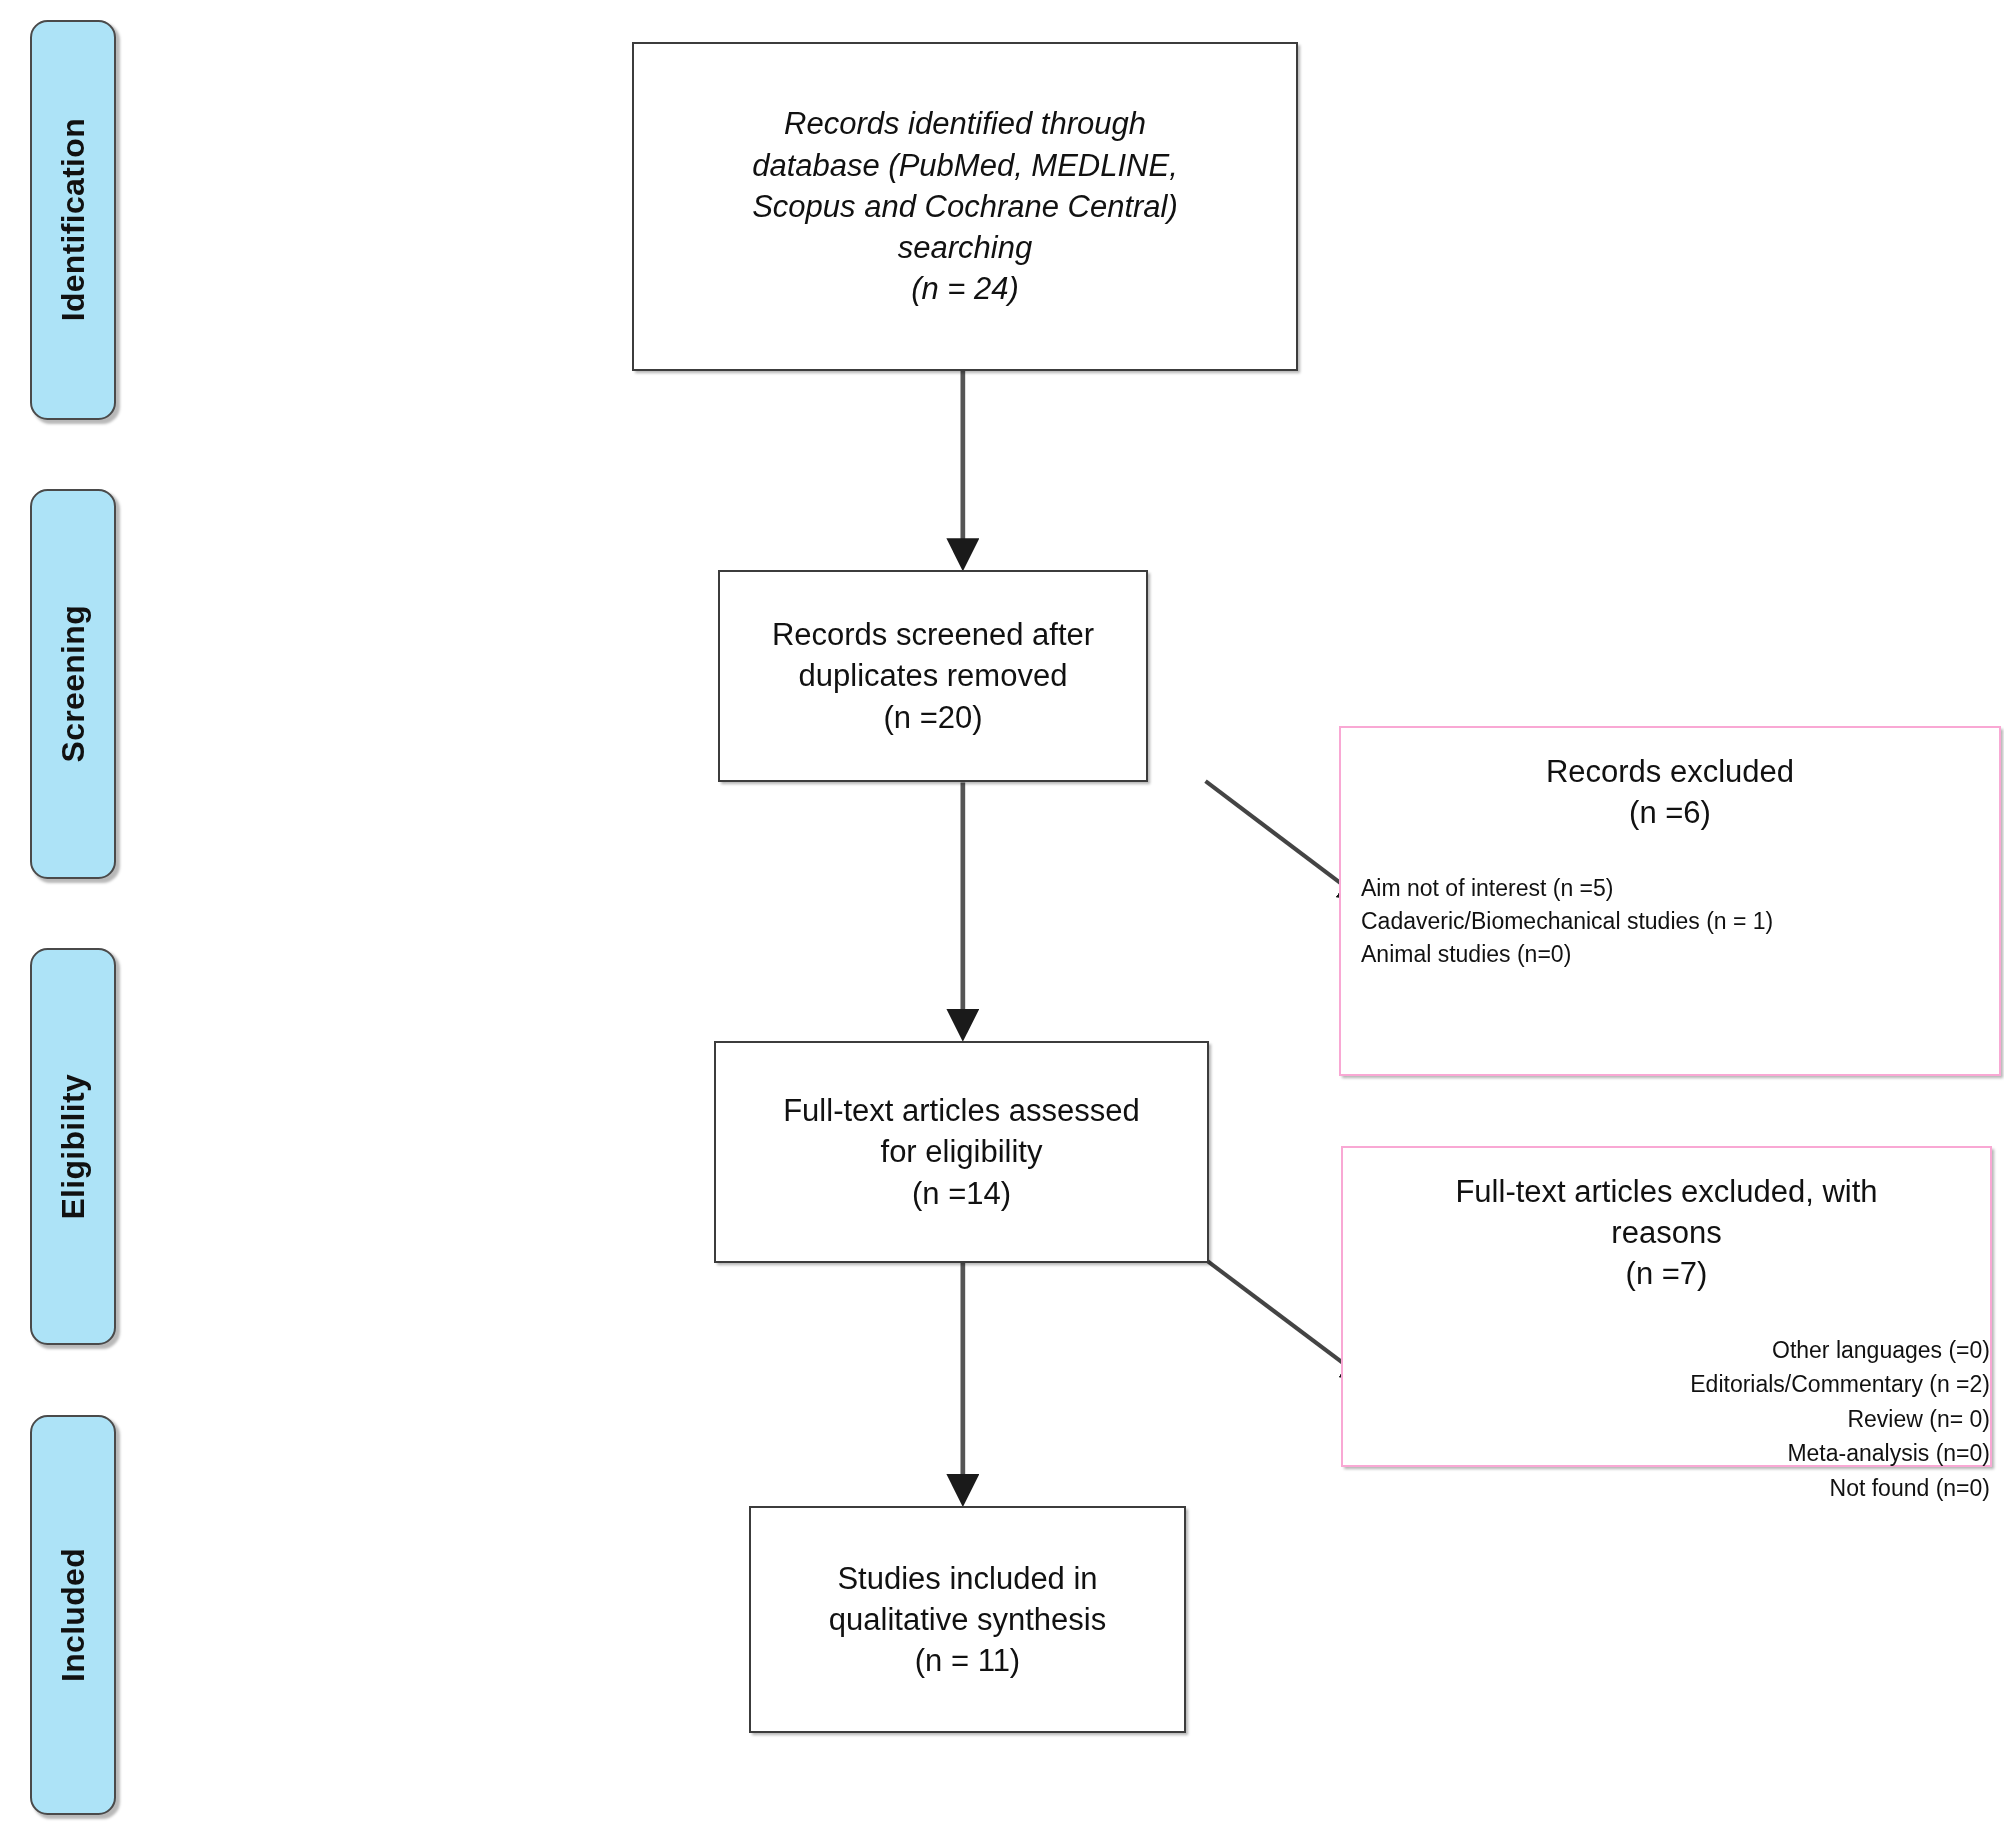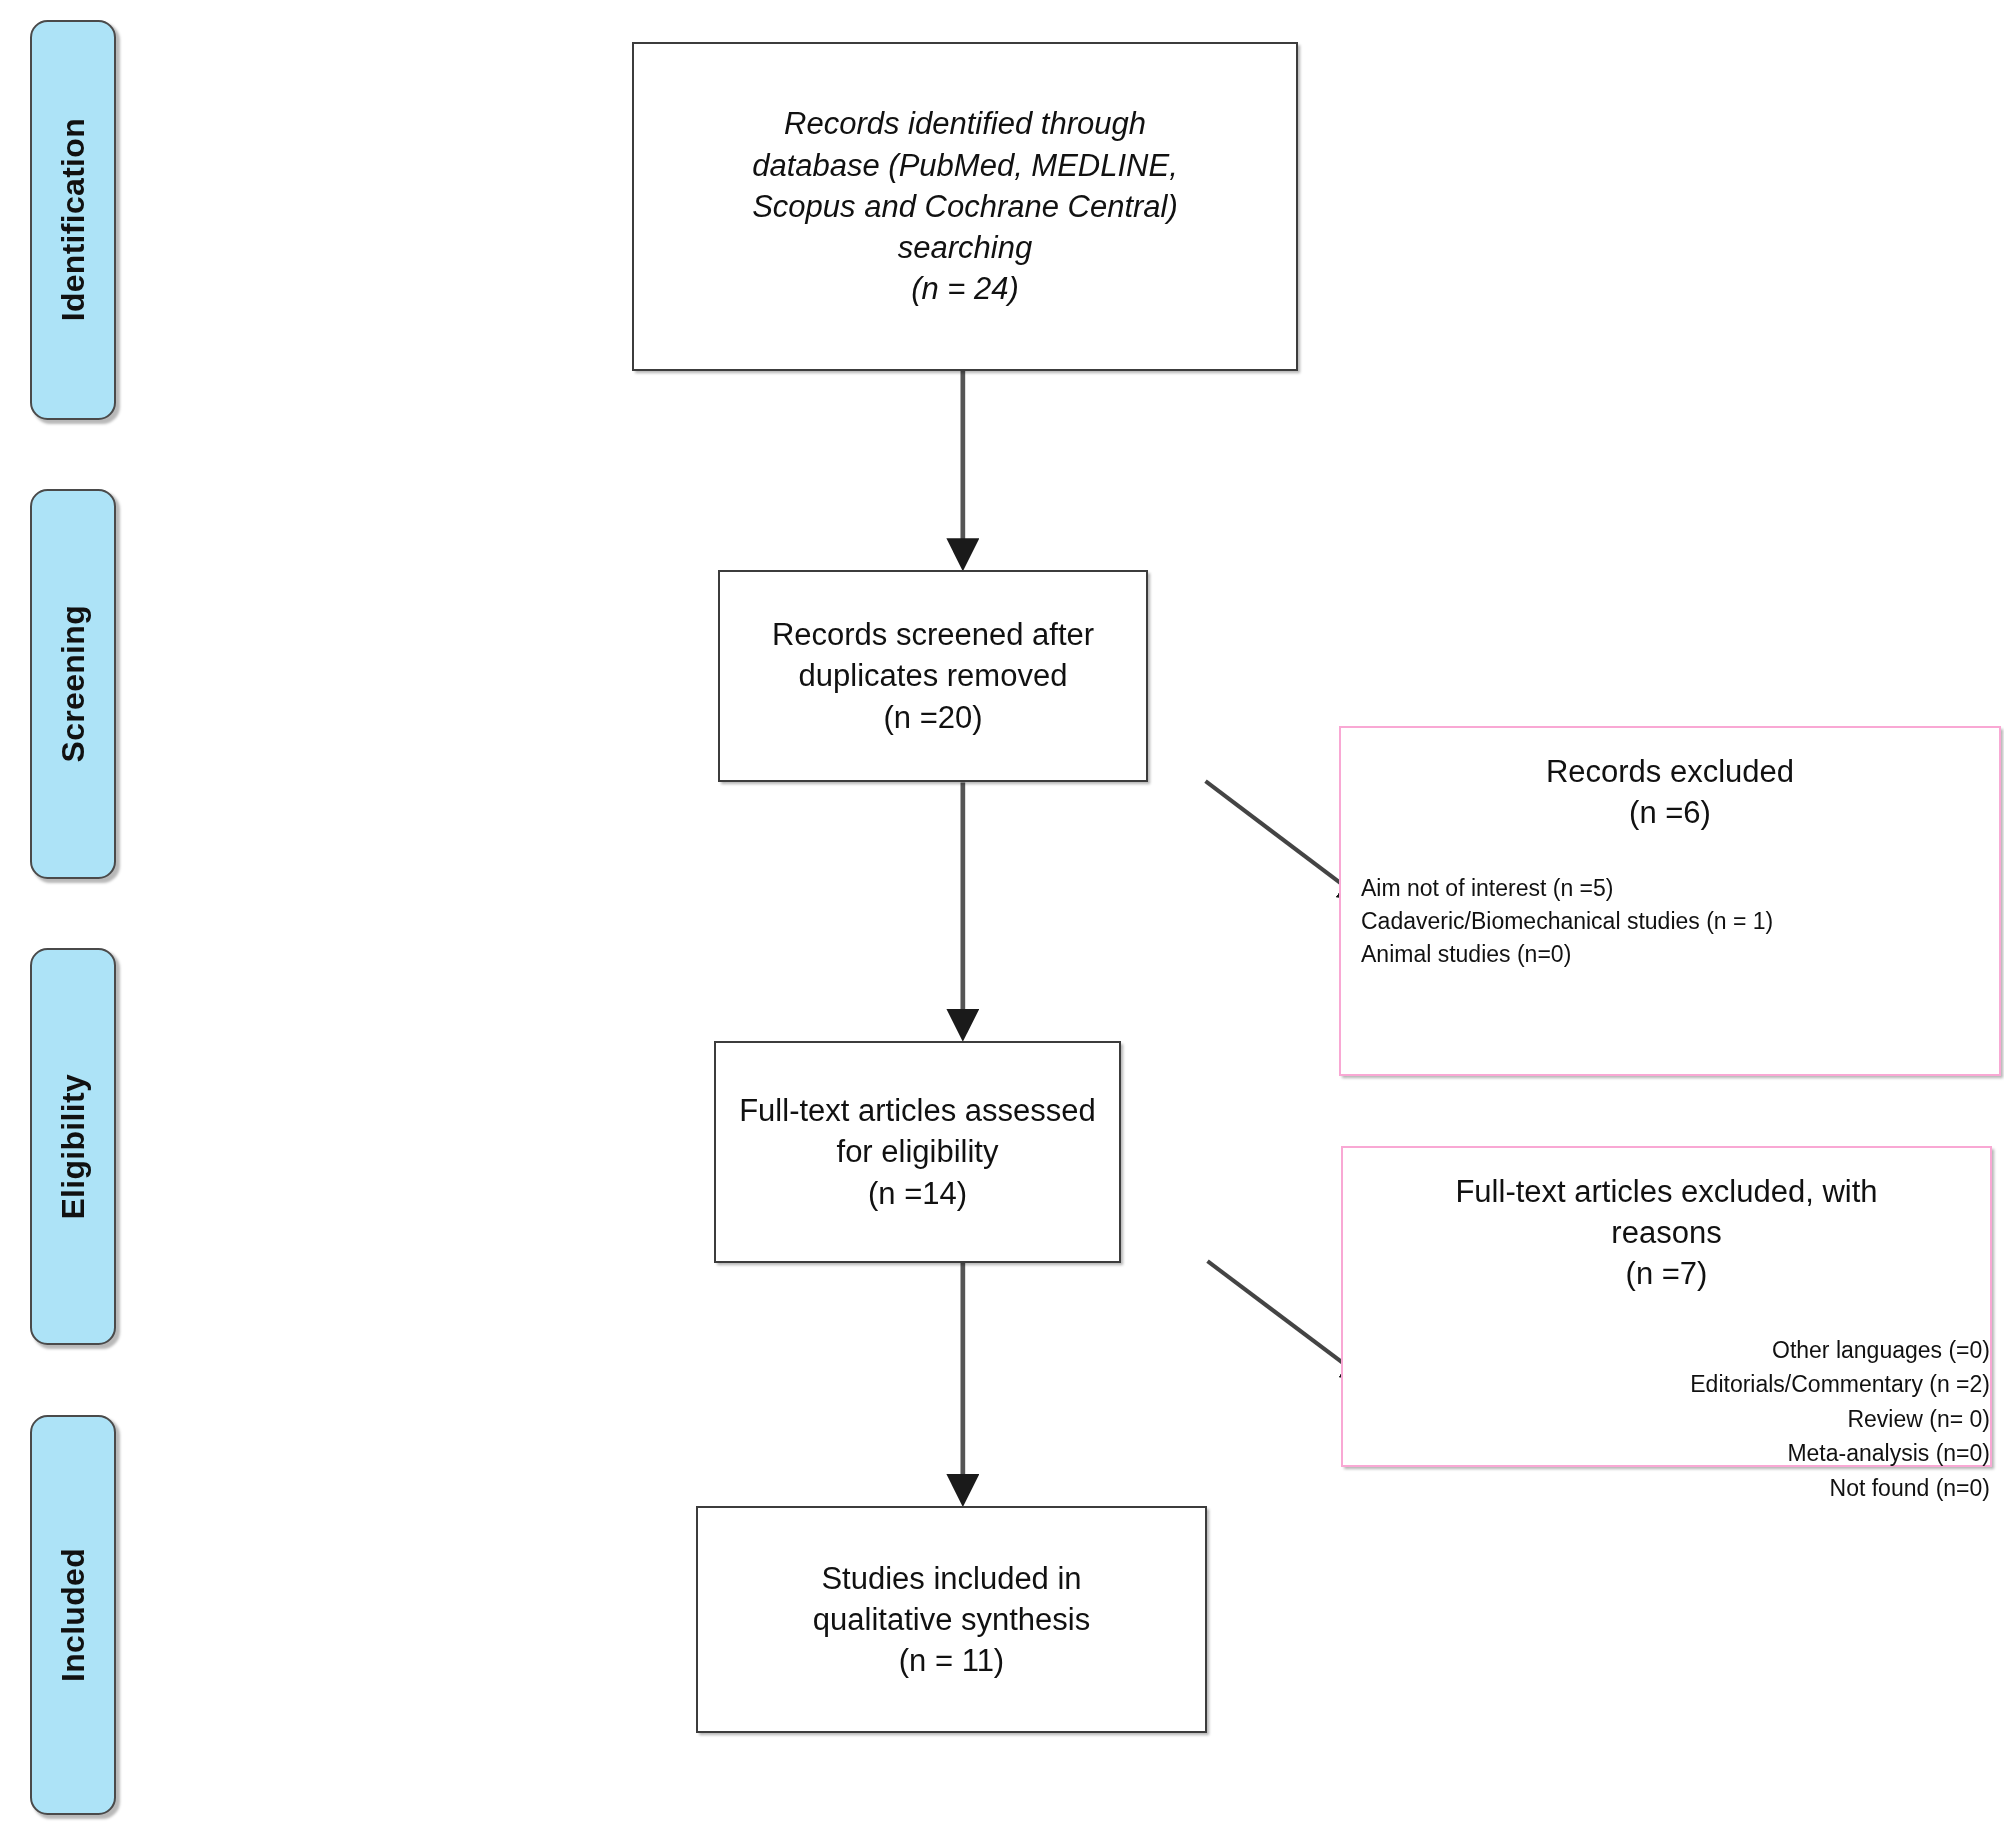--- a/index.html
+++ b/index.html
@@ -66,24 +66,24 @@
   }
 
   
   #box-identified {
     left: 632px;  top: 42px;   width: 666px;  height: 329px; font-style: italic;
   }
   #box-screened {
     left: 718px; top: 570px;  width: 430px;  height: 212px;
   }
   #box-fulltext {
-    left: 714px; top: 1041px; width: 407px;  height: 222px;
+    left: 714px; top: 1041px; width: 495px;  height: 222px;
   }
   #box-included {
-    left: 696px; top: 1506px; width: 511px;  height: 227px;
+    left: 749px; top: 1506px; width: 437px;  height: 227px;
   }
 
   
   .exclusion-box {
     position: absolute;
     background: #ffffff;
     border: 2px solid #f9a8d4;
     box-sizing: border-box;
     box-shadow: 3.4px 3.4px 2.7px rgba(0,0,0,0.30);
     color: #111111;

